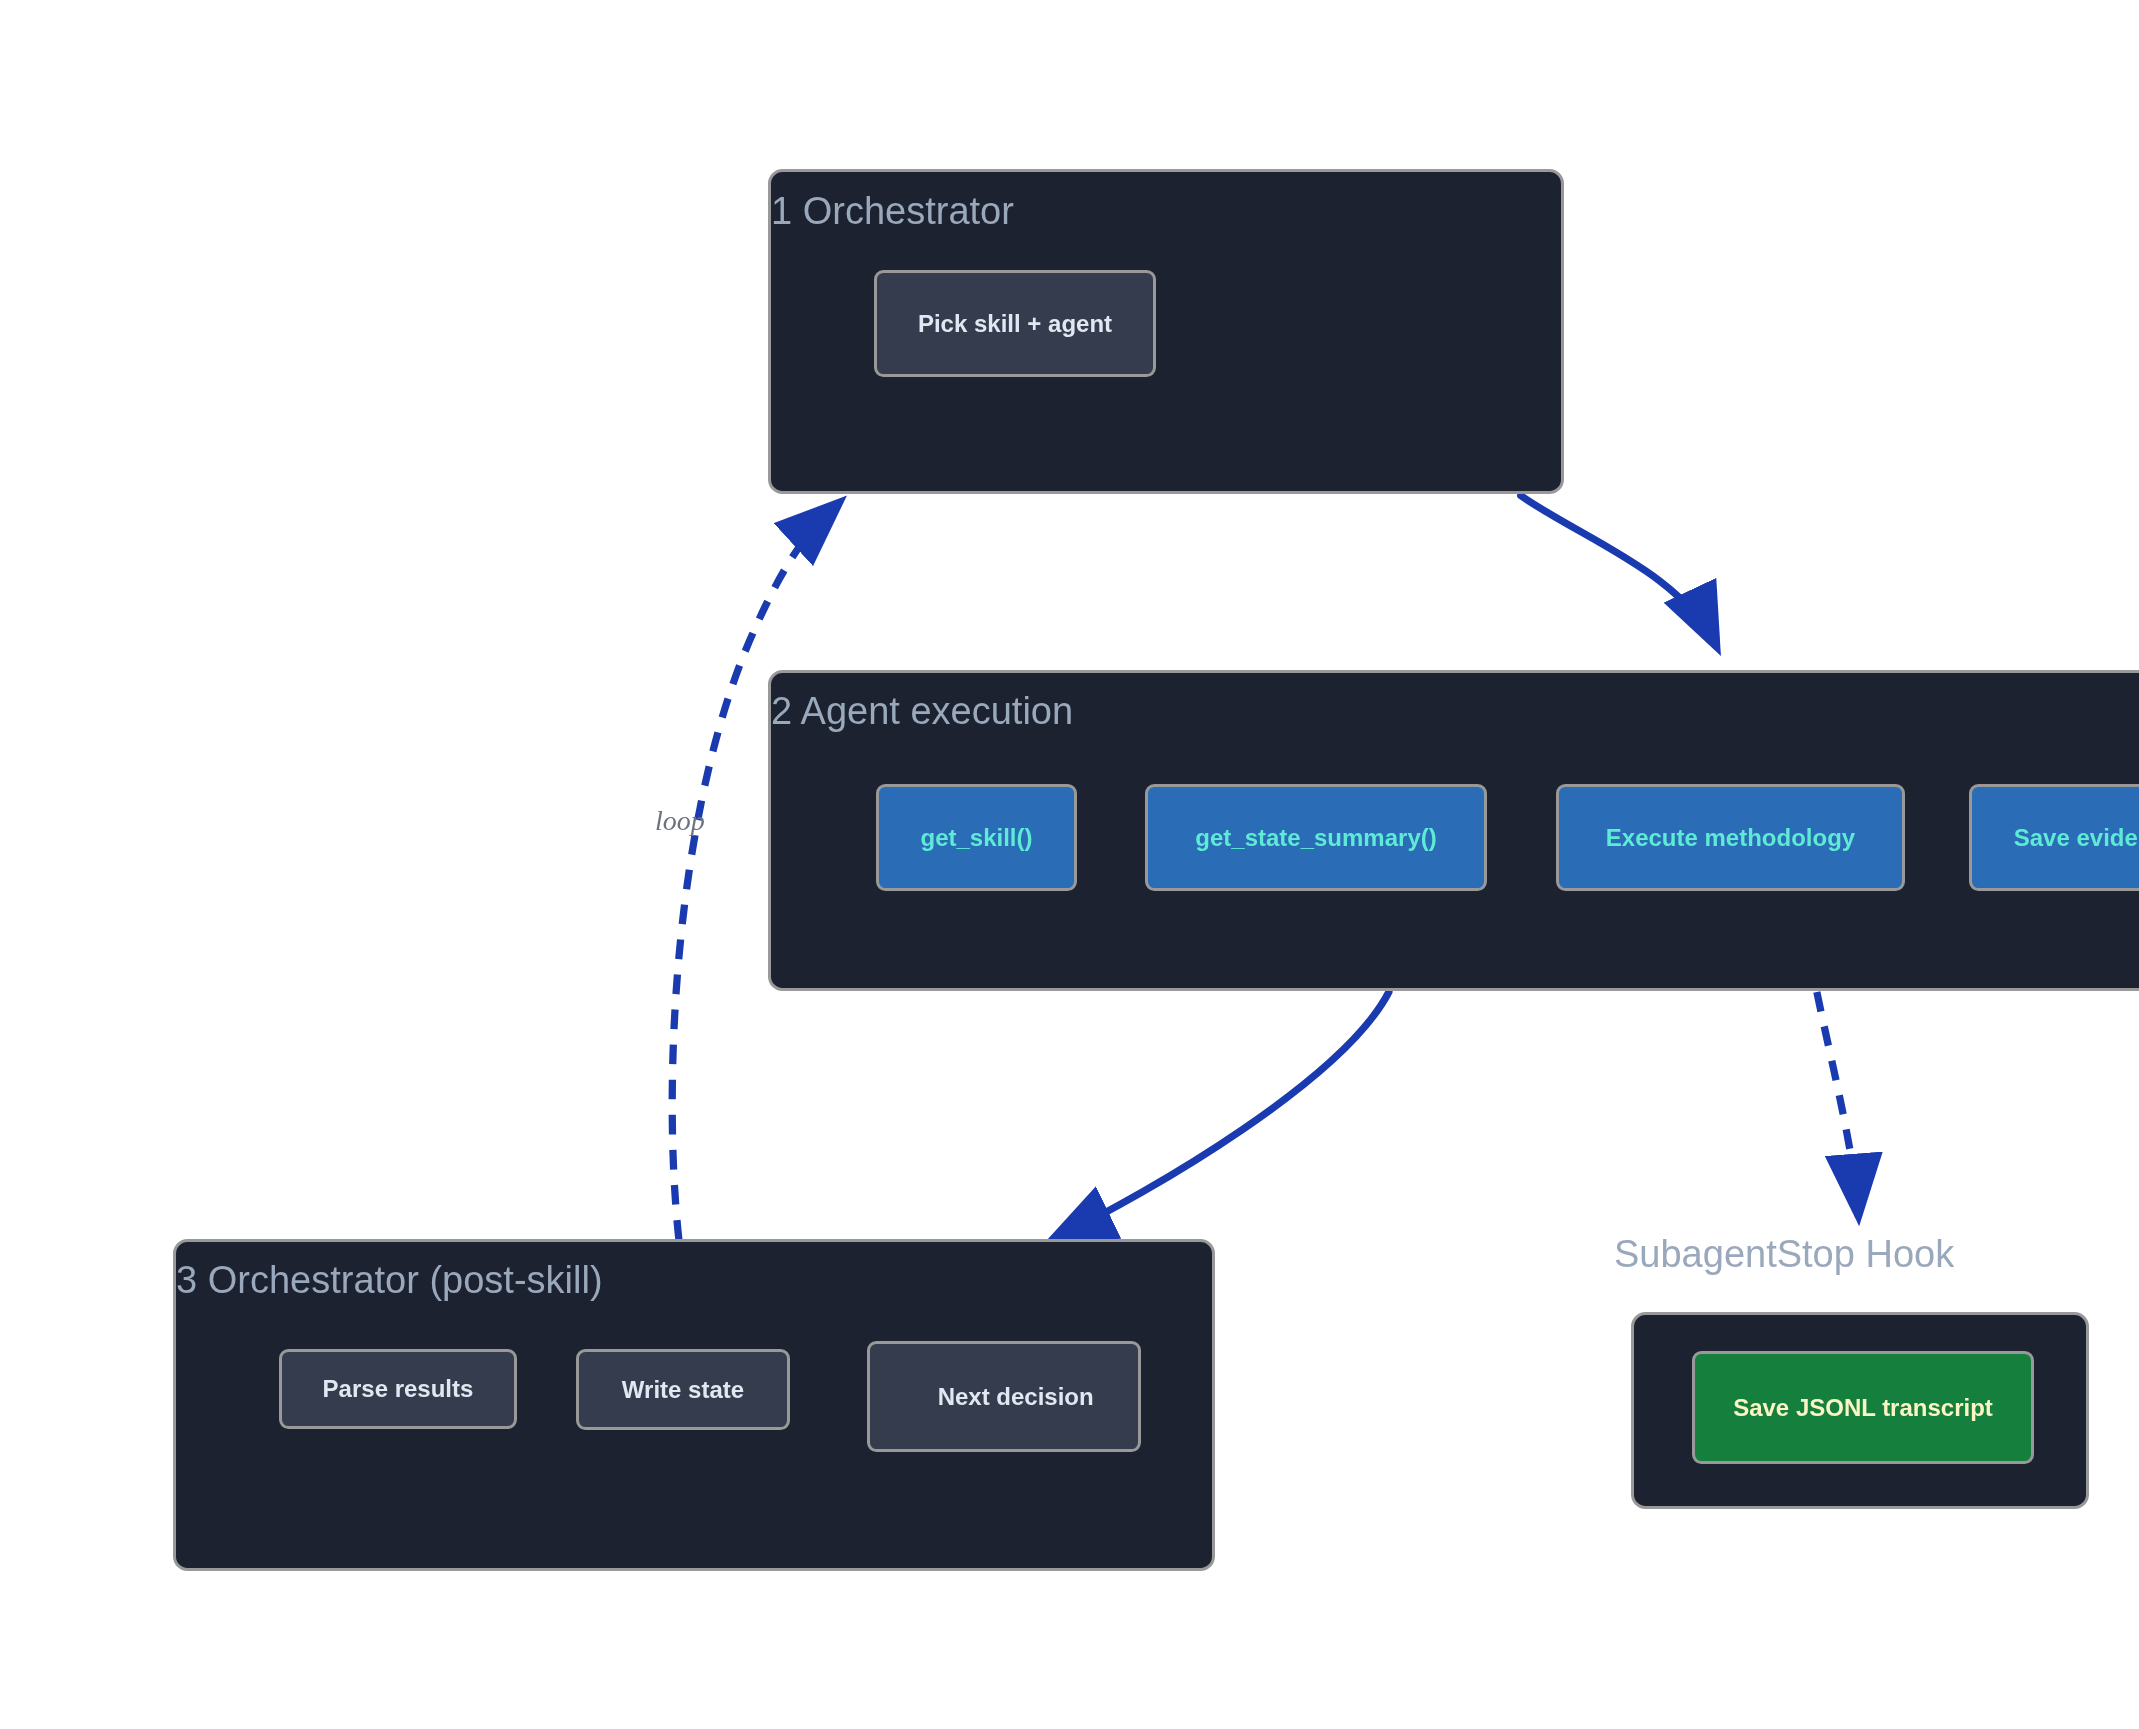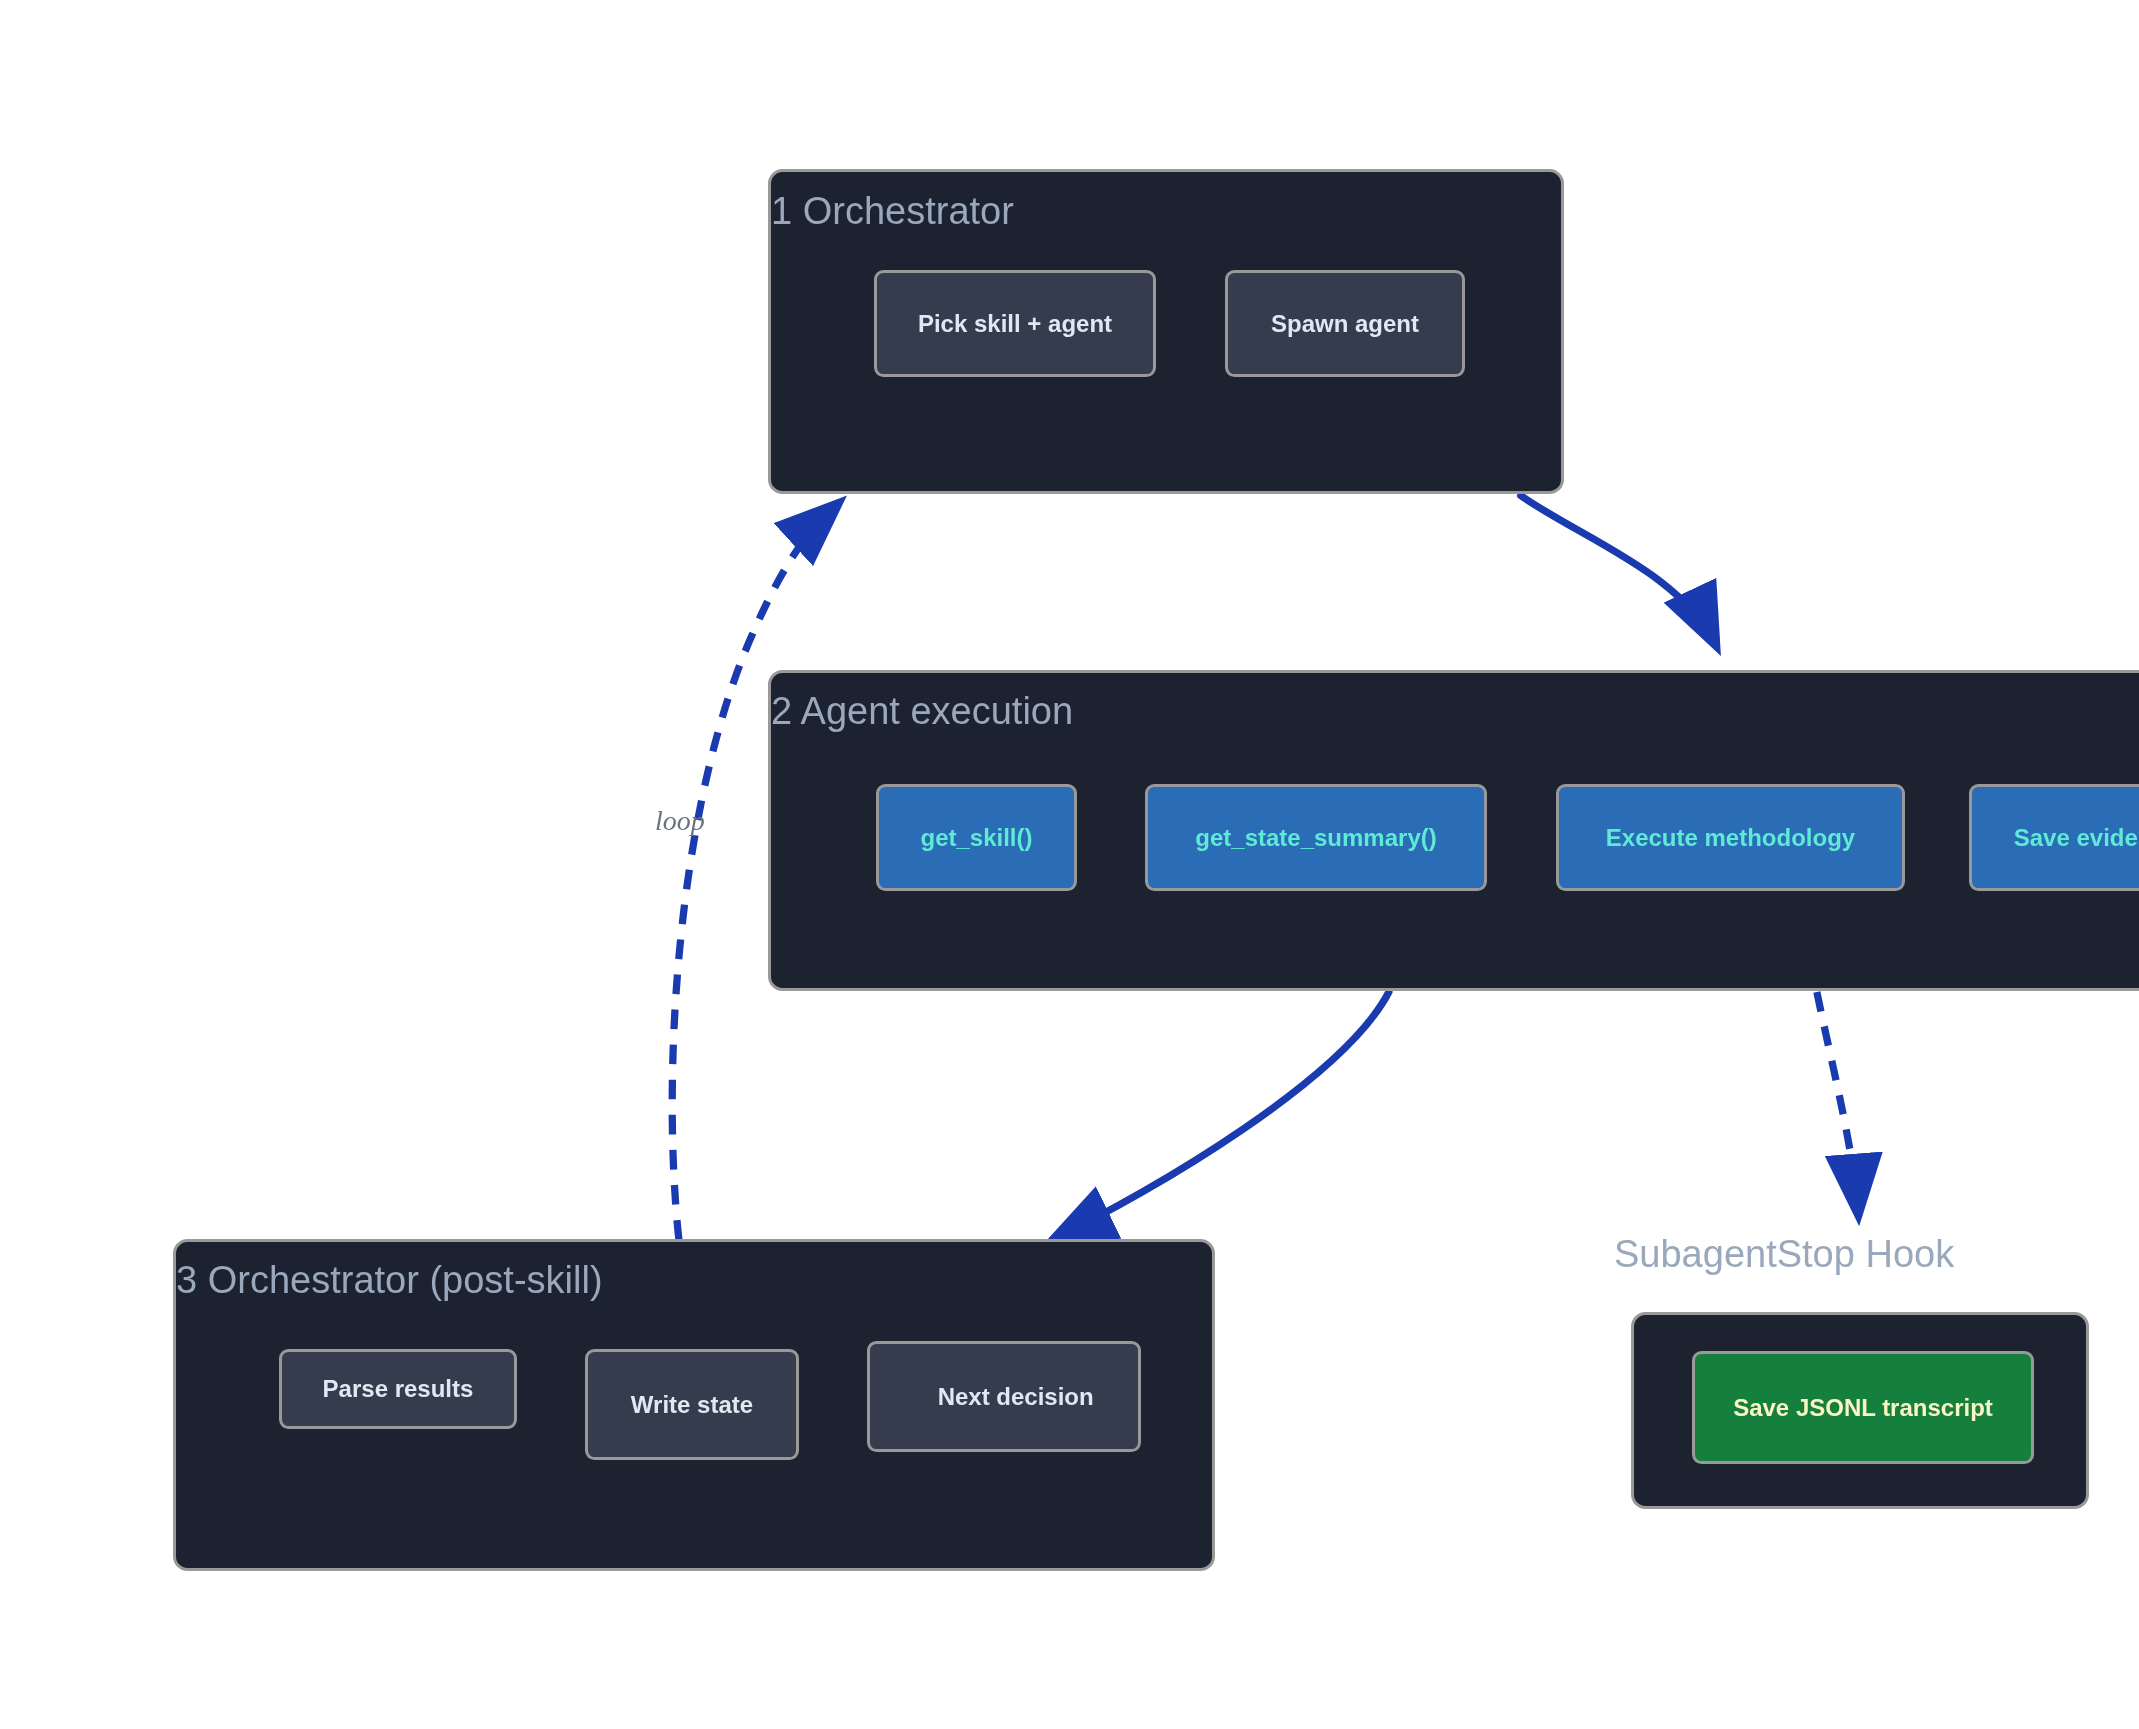--- a/index.html
+++ b/index.html
@@ -107,42 +107,41 @@
     <path d="M 1586,2896 C 1545,2520 1580,1900 1750,1500 C 1840,1290 1900,1230 1960,1175" fill="none" stroke="#1a3ab0" stroke-width="17" stroke-dasharray="46 36" stroke-linecap="butt" marker-end="url(#arrowhead)"></path>
   </svg>
 
   <span class="edge-label" style="left:655px; top:805px;">loop</span>
 
   <div class="panel" style="left:768px; top:169px; width:796px; height:325px;">
     <div class="panel-title" style="top:18px;">1 Orchestrator</div>
 
     <div class="node dark" style="left:103px; top:98px; width:282px; height:107px;">Pick skill + agent</div>
 
-    <div class="node dark" style="left:454px; top:98px; width:240px; height:107px;">Spawn agent</div>
   </div>
 
   <div class="panel" style="left:768px; top:670px; width:1900px; height:321px;">
     <div class="panel-title" style="top:17px;">2 Agent execution</div>
 
     <div class="node blue" style="left:105px; top:111px; width:201px; height:107px;">get_skill()</div>
 
     <div class="node blue" style="left:374px; top:111px; width:342px; height:107px;">get_state_summary()</div>
 
     <div class="node blue" style="left:785px; top:111px; width:349px; height:107px;">Execute methodology</div>
 
     <div class="node blue" style="left:1198px; top:111px; width:255px; height:107px;">Save evidence</div>
 
   </div>
 
   <div class="panel" style="left:173px; top:1239px; width:1042px; height:332px;">
     <div class="panel-title" style="top:17px;">3 Orchestrator (post-skill)</div>
 
     <div class="node dark" style="left:103px; top:107px; width:238px; height:80px;">Parse results</div>
 
-    <div class="node dark" style="left:409px; top:107px; width:214px; height:111px;">Write state</div>
+    <div class="node dark" style="left:400px; top:107px; width:214px; height:81px;">Write state</div>
 
     <div class="node dark" style="left:691px; top:99px; width:274px; height:111px;padding-left:31px;">Next decision</div>
   </div>
 
   <div class="panel-title outside" style="left:1614px; top:1233px; width:419px;">SubagentStop Hook</div>
 
   <div class="panel" style="left:1631px; top:1312px; width:458px; height:197px;">
     <div class="node brown" style="left:58px; top:36px; width:342px; height:113px;">Save JSONL transcript</div>
   </div>
 

